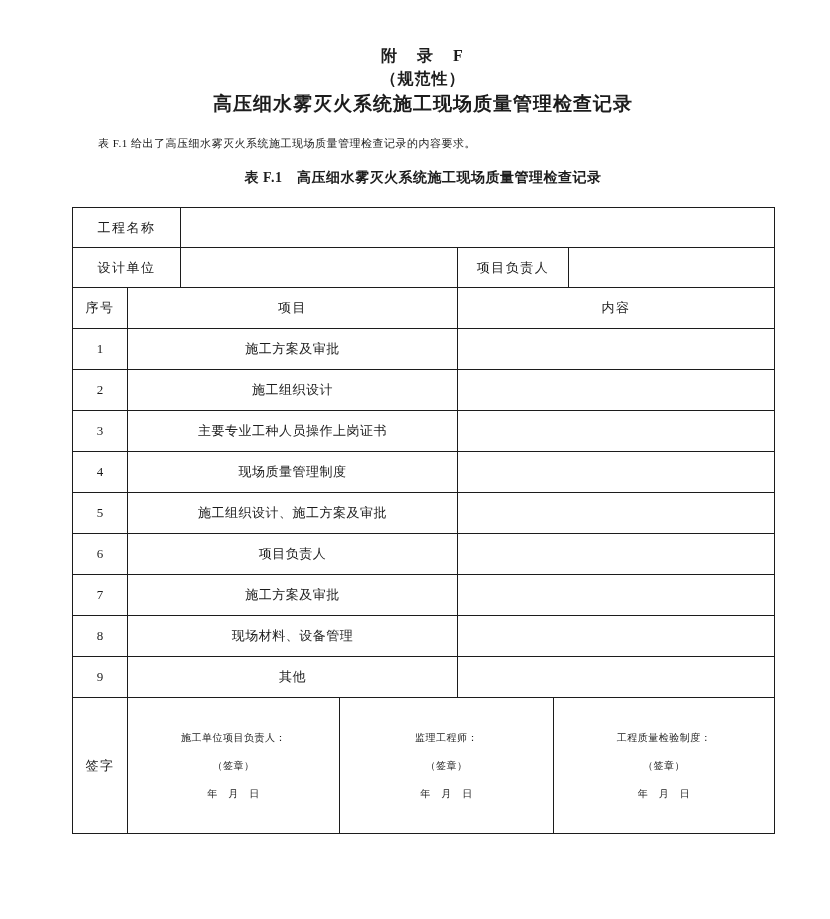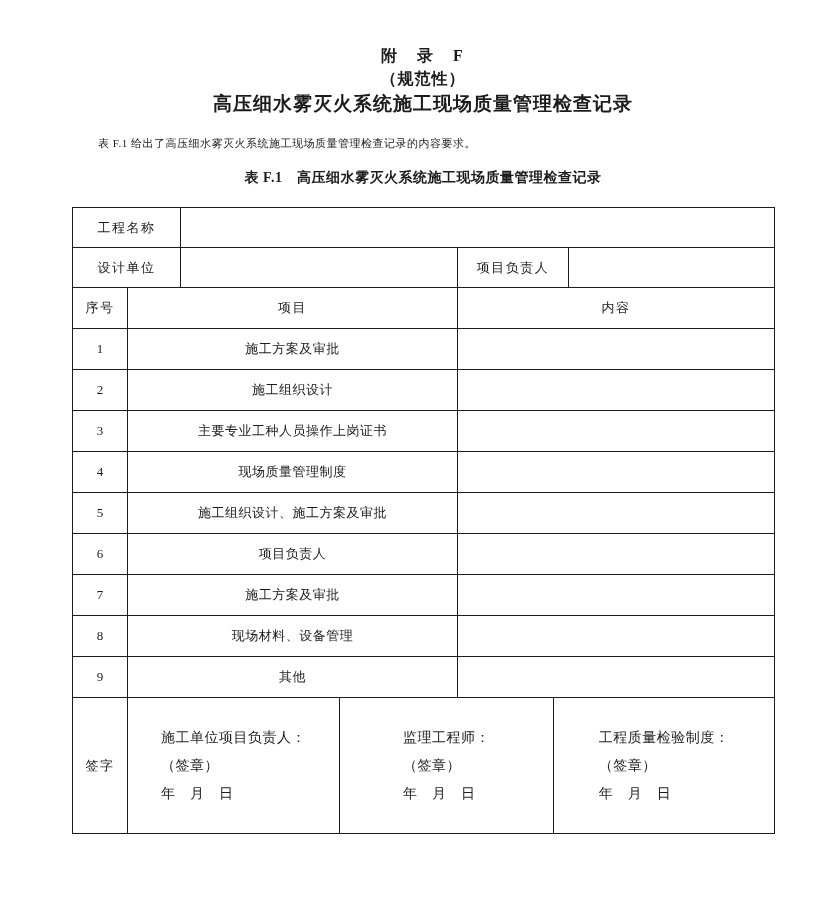--- a/index.html
+++ b/index.html
@@ -64,22 +64,22 @@
     overflow: hidden;
   }
   .record-table tr.info-row td { height: 40px; }
   .record-table tr.header-row td { height: 41px; }
   .record-table tr.item-row td { height: 41px; letter-spacing: 0.5px; }
   .record-table tr.item-row td.item-no { letter-spacing: 0; }
   .record-table tr.sig-row td { height: 136px; }
 
   .sig-block {
     display: inline-block;
-    text-align: left;
-    font-size: 14px;
+    text-align: center;
+    font-size: 10px;
     line-height: 28px;
     letter-spacing: 0.5px;
   }
 </style>
 </head>
 <body>
 
 <div class="page">
   <div class="content-inner">
 

